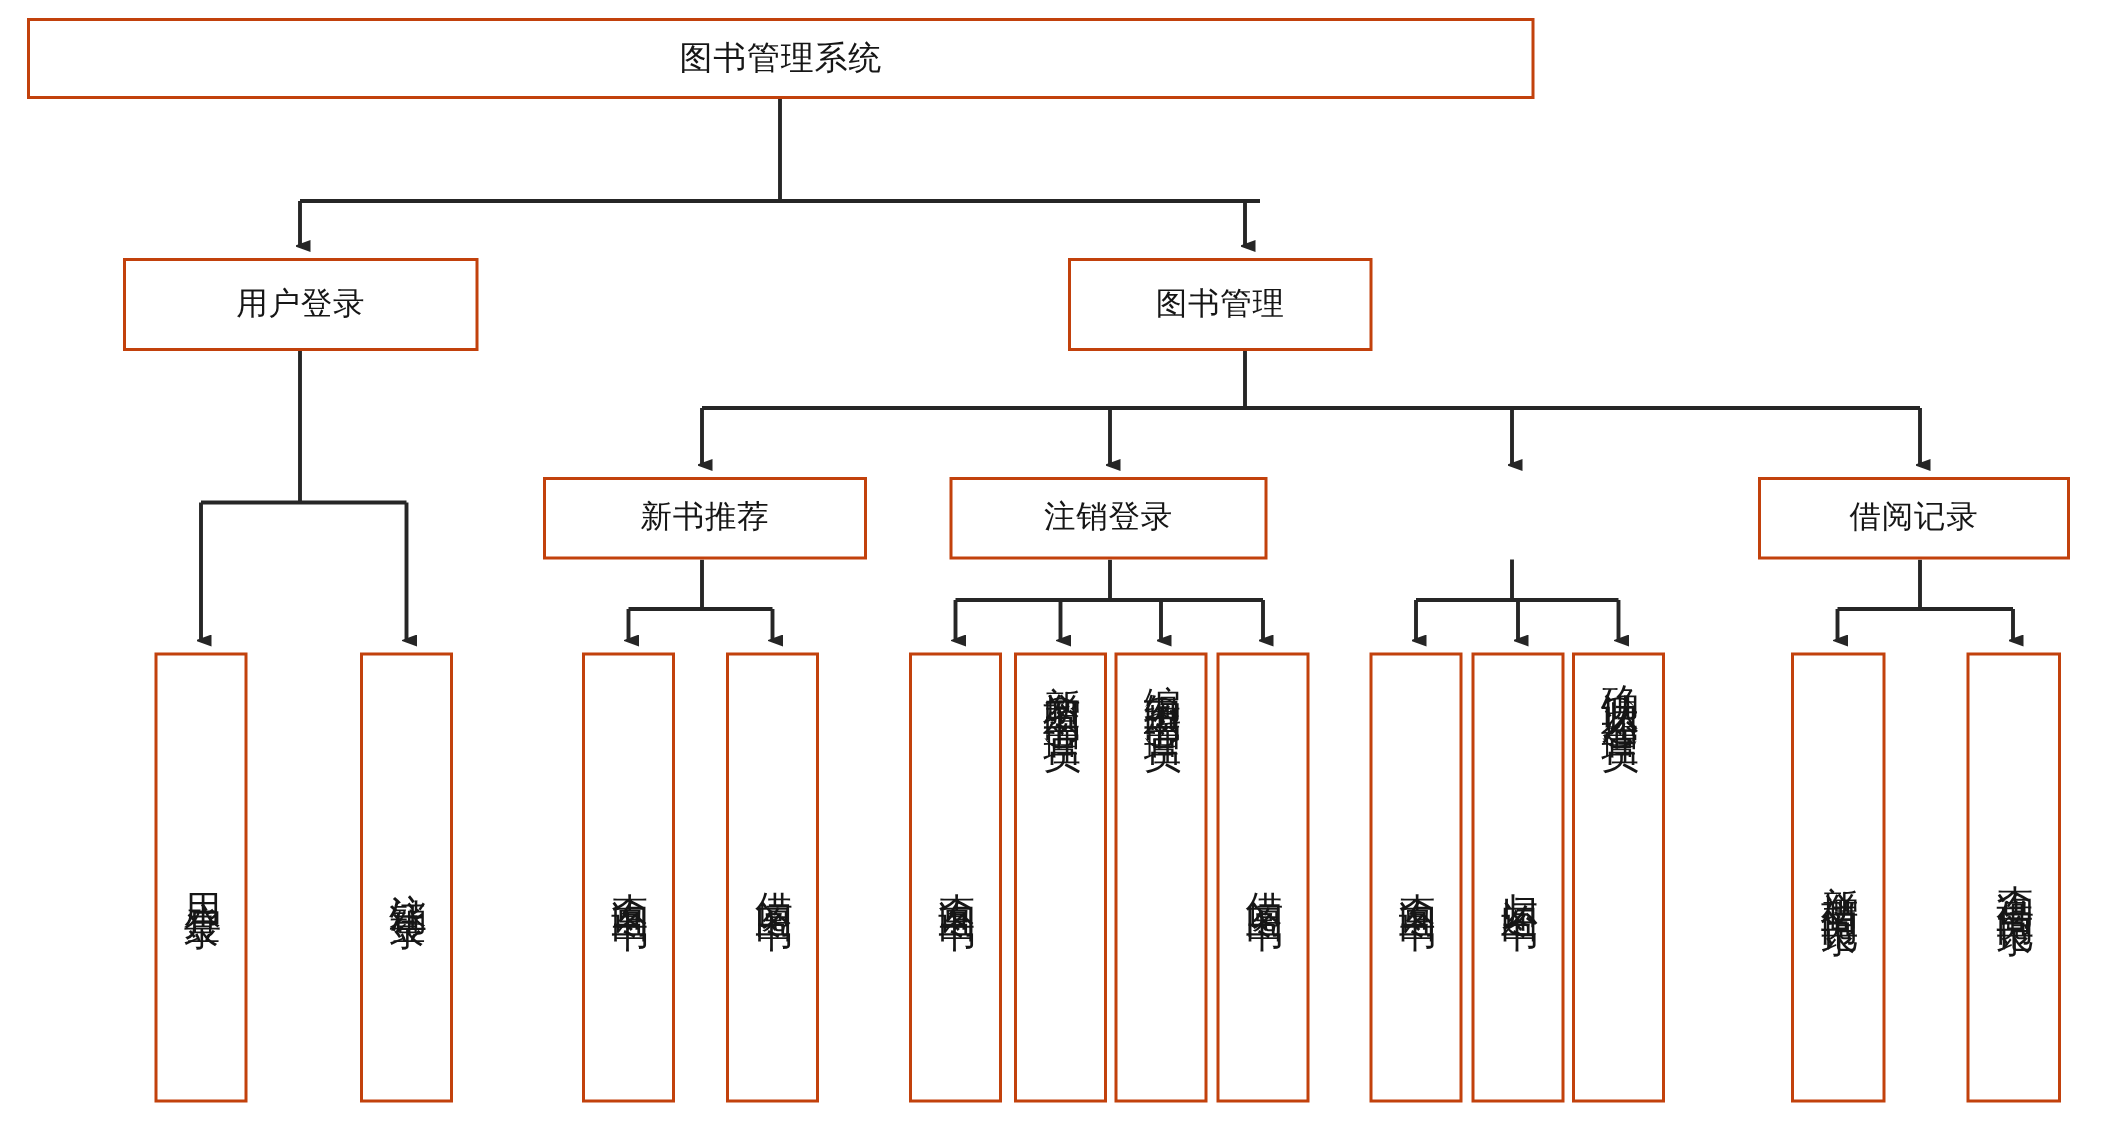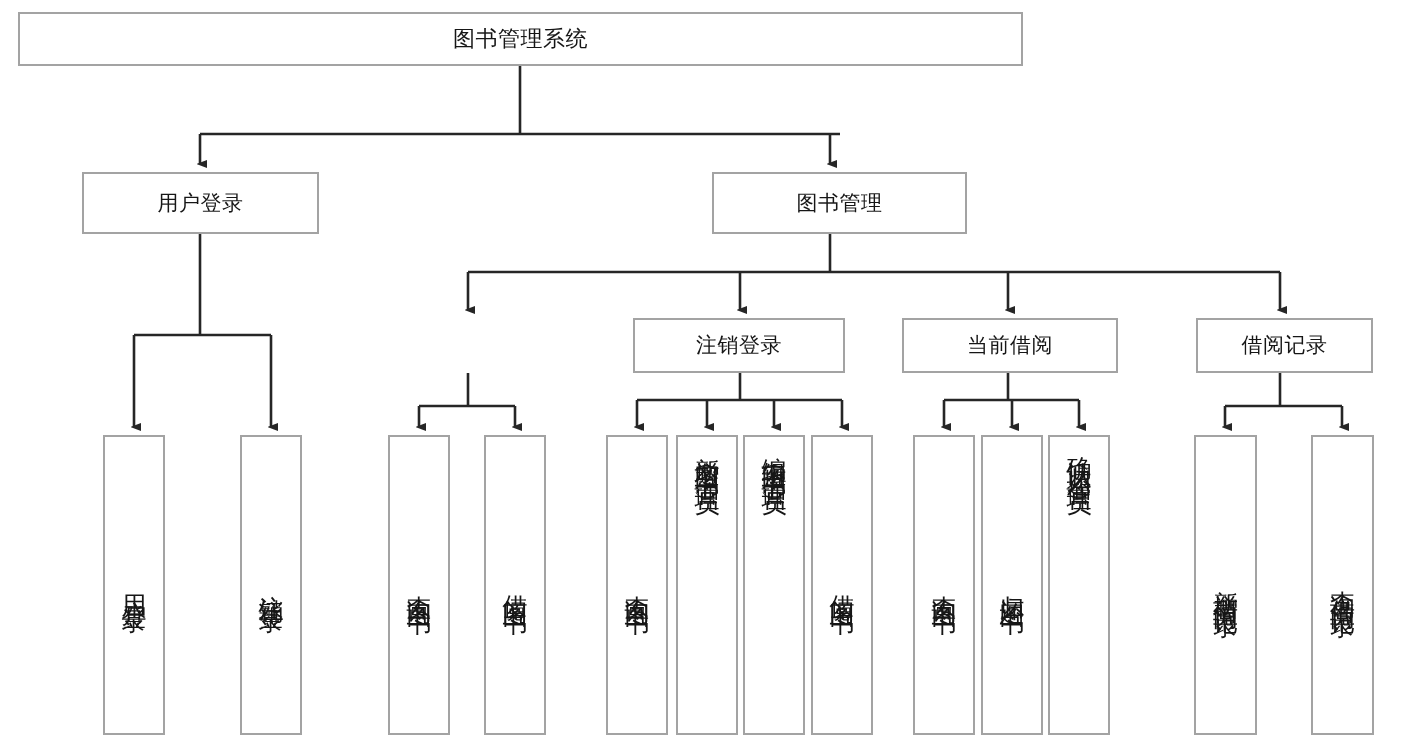--- a/index.html
+++ b/index.html
@@ -23,21 +23,21 @@
     position: absolute;
     left: 0;
     top: 0;
     width: 1405px;
     height: 747px;
     pointer-events: none;
   }
   .node {
     position: absolute;
     box-sizing: border-box;
-    border: 2px solid #a3a3a3;
+    border: 2px solid #c2410c;
     background: #ffffff;
     display: flex;
     align-items: center;
     justify-content: center;
     text-align: center;
   }
   .node .label {
     display: block;
     line-height: 1.18;
     letter-spacing: 0.5px;
@@ -136,31 +136,31 @@
     </g>
   </svg>
 
   <div class="node horiz root" style="left:18px; top:12px; width:1005px; height:54px;">
     <span class="label">图书管理系统</span>
   </div>
 
   <div class="node horiz" style="left:82px; top:172px; width:237px; height:62px;">
     <span class="label">用户登录</span>
   </div>
-  <div class="node horiz" style="left:712px; top:172px; width:255px; height:62px;">
+  <div class="node horiz" style="left:712px; top:172px; width:203px; height:62px;">
     <span class="label">图书管理</span>
   </div>
 
+  <div class="node horiz" style="left:362px; top:318px; width:216px; height:55px;">
+    <span class="label">新书推荐</span>
+  </div>
   <div class="node horiz" style="left:633px; top:318px; width:212px; height:55px;">
     <span class="label">注销登录</span>
   </div>
-  <div class="node horiz" style="left:902px; top:318px; width:216px; height:55px;">
-    <span class="label">当前借阅</span>
-  </div>
-  <div class="node horiz" style="left:1196px; top:318px; width:177px; height:55px;">
+  <div class="node horiz" style="left:1172px; top:318px; width:208px; height:55px;">
     <span class="label">借阅记录</span>
   </div>
 
   <div class="node vert mid" style="left:103px; top:435px; width:62px; height:300px;">
     <span class="label">用户登录</span>
   </div>
   <div class="node vert mid" style="left:240px; top:435px; width:62px; height:300px;">
     <span class="label">注销登录</span>
   </div>
 

